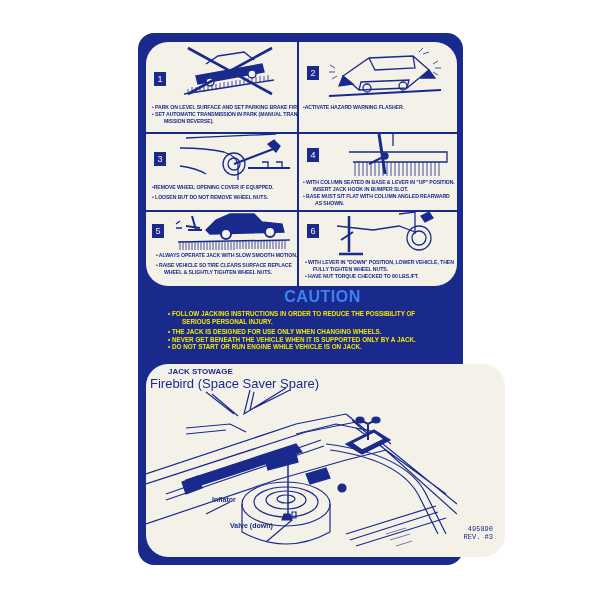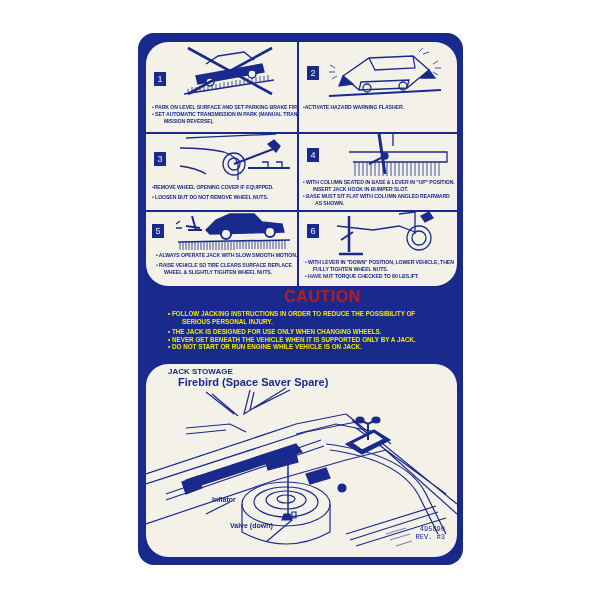--- a/index.html
+++ b/index.html
@@ -9,27 +9,27 @@
   .p1{left:146px;top:42px;width:151px;height:90px;border-top-left-radius:22px;}
   .p2{left:299px;top:42px;width:158px;height:90px;border-top-right-radius:22px;}
   .p3{left:146px;top:134px;width:151px;height:76px;}
   .p4{left:299px;top:134px;width:158px;height:76px;}
   .p5{left:146px;top:212px;width:151px;height:74px;border-bottom-left-radius:22px;}
   .p6{left:299px;top:212px;width:158px;height:74px;border-bottom-right-radius:22px;}
   .num{position:absolute;width:12px;height:14px;background:#1a2a8c;color:#f4f2e8;font-size:9px;text-align:center;line-height:14px;font-family:"Liberation Sans Narrow","Liberation Sans",sans-serif;}
   .bul{position:absolute;font-size:5.2px;line-height:7px;font-weight:bold;letter-spacing:-0.1px;text-transform:uppercase;white-space:nowrap;transform-origin:left top;}
   .bul div{white-space:nowrap;}
   .illus{position:absolute;}
-  .caution-title{position:absolute;left:138px;top:288px;width:369px;text-align:center;color:#b91c1c;font-weight:bold;font-size:16px;letter-spacing:0.5px;}
+  .caution-title{position:absolute;left:138px;top:288px;width:369px;text-align:center;color:#3b82f6;font-weight:bold;font-size:16px;letter-spacing:0.5px;}
   .caution-list{position:absolute;left:168px;top:310px;color:#f2e600;font-size:6.3px;font-weight:bold;line-height:7.6px;}
   .caution-list .it{white-space:nowrap;}
   .caution-list .gap{height:3px;}
-  .stow{position:absolute;left:146px;top:364px;width:311px;height:193px;background:#f4f2e8;border-radius:22px;overflow:hidden;color:#1a2a8c;}
+  .stow{position:absolute;left:146px;top:364px;width:311px;height:193px;background:#f4f2e8;border-radius:22px;overflow:hidden;color:#1a2a8c;padding-left:48px;}
   .stow-title{position:absolute;left:22px;top:3px;font-size:8px;font-weight:bold;}
-  .stow-sub{position:absolute;left:4px;top:12px;font-size:11px;font-weight:bold;margin-left:28px;}
+  .stow-sub{position:absolute;left:4px;top:12px;font-size:13px;font-weight:normal;}
   .lbl{position:absolute;font-size:7px;font-weight:bold;}
   .partno{position:absolute;right:12px;bottom:16px;font-size:7px;line-height:8px;font-family:"Liberation Mono",monospace;text-align:right;}
 </style>
 </head>
 <body>
 
 <div class="card"></div>
 
 <div class="panel p1">
   <svg class="illus" style="left:28px;top:4px" width="110" height="50" viewBox="0 0 110 50">

